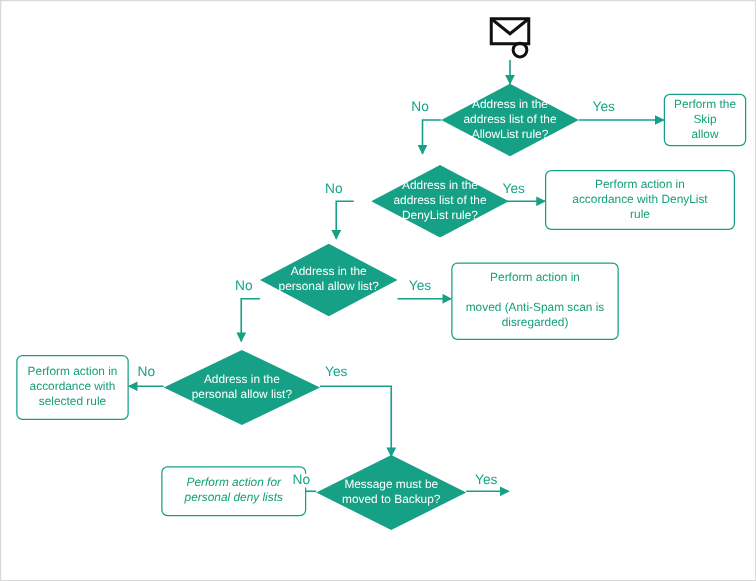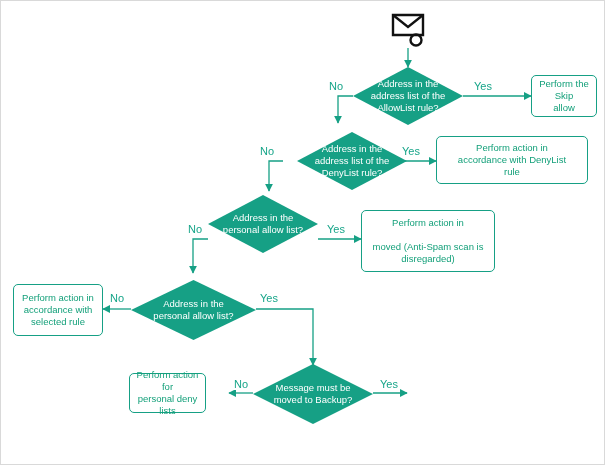--- a/index.html
+++ b/index.html
@@ -200,21 +200,21 @@
   </div>
 
   <div class="node rect" style="left:12px; top:283px; width:90px; height:52px;">
     <span>
       <span>Perform action in</span><br>
       <span>accordance with</span><br>
       <span>selected rule</span>
     </span>
   </div>
 
-  <div class="node rect" style="left:128px; top:372px; width:77px; height:40px;">
+  <div class="node rect" style="left:128px; top:372px; width:116px; height:40px;font-style:italic;">
     <span>
       <span>Perform action for</span><br>
       <span>personal deny lists</span>
     </span>
   </div>
 
 
   <div class="edge-label" style="left:327px; top:80px;">No</div>
   <div class="edge-label" style="left:472px; top:80px;">Yes</div>
   <div class="edge-label" style="left:258px; top:145px;">No</div>

